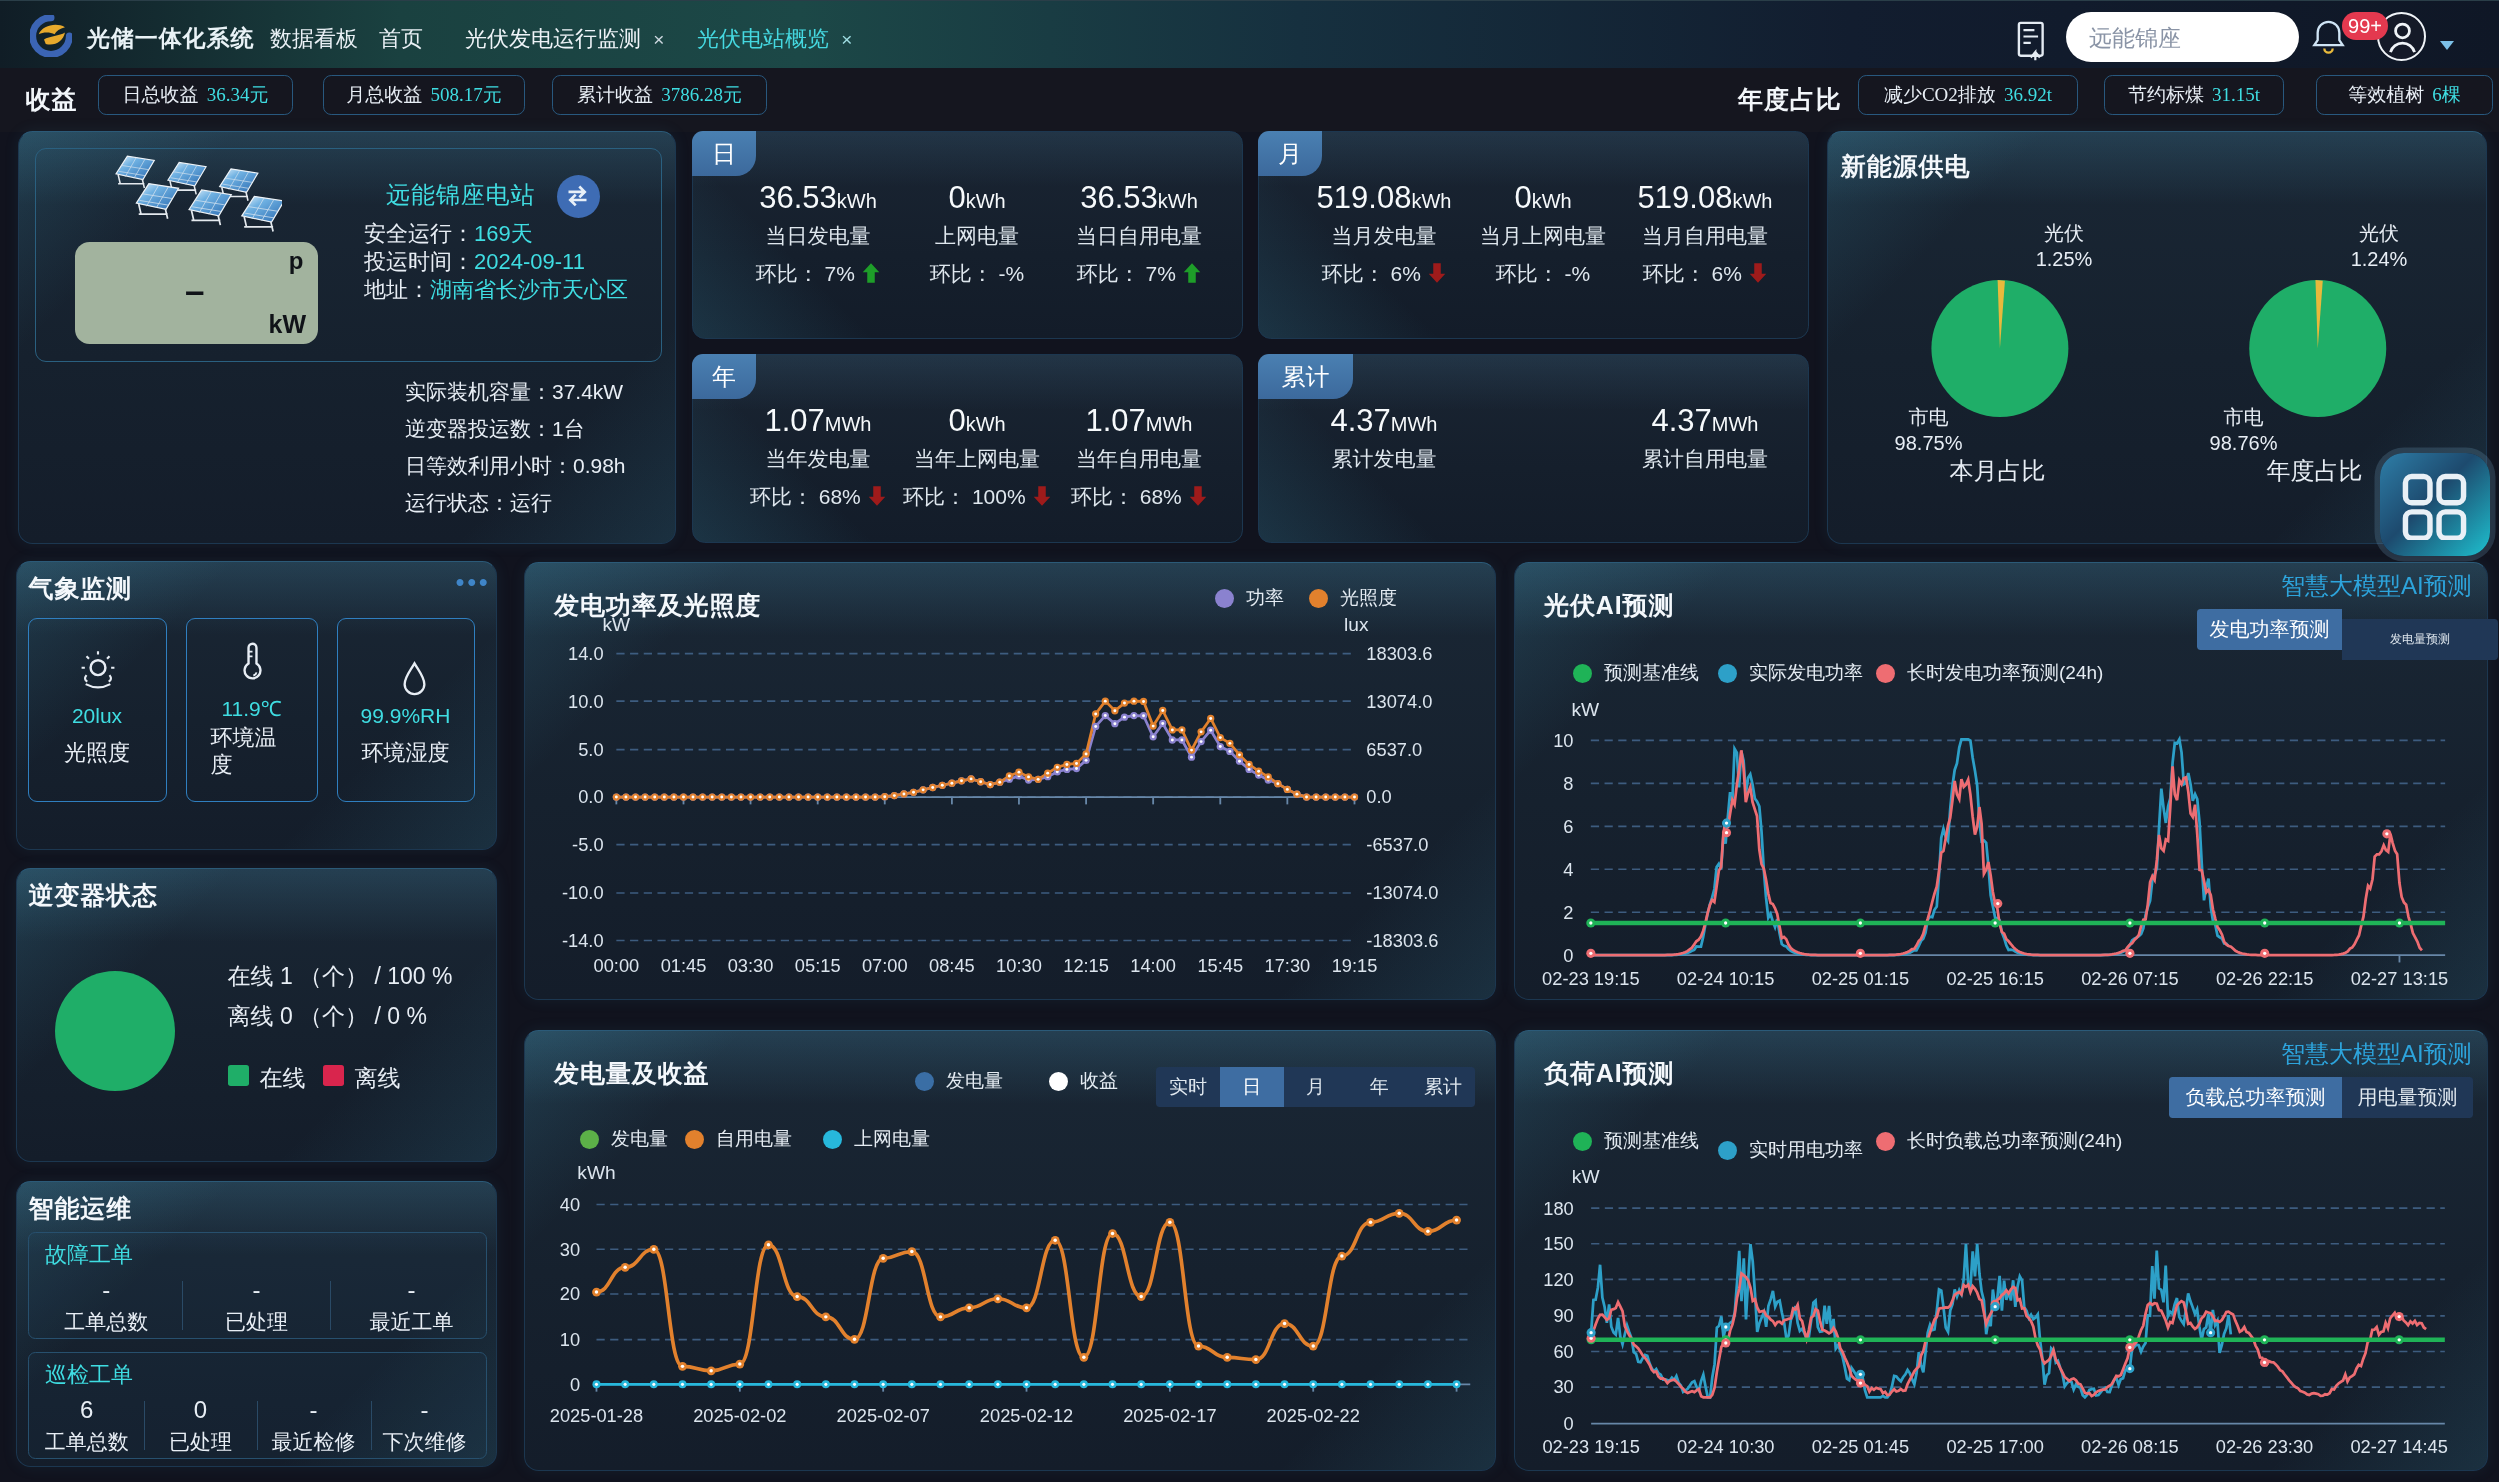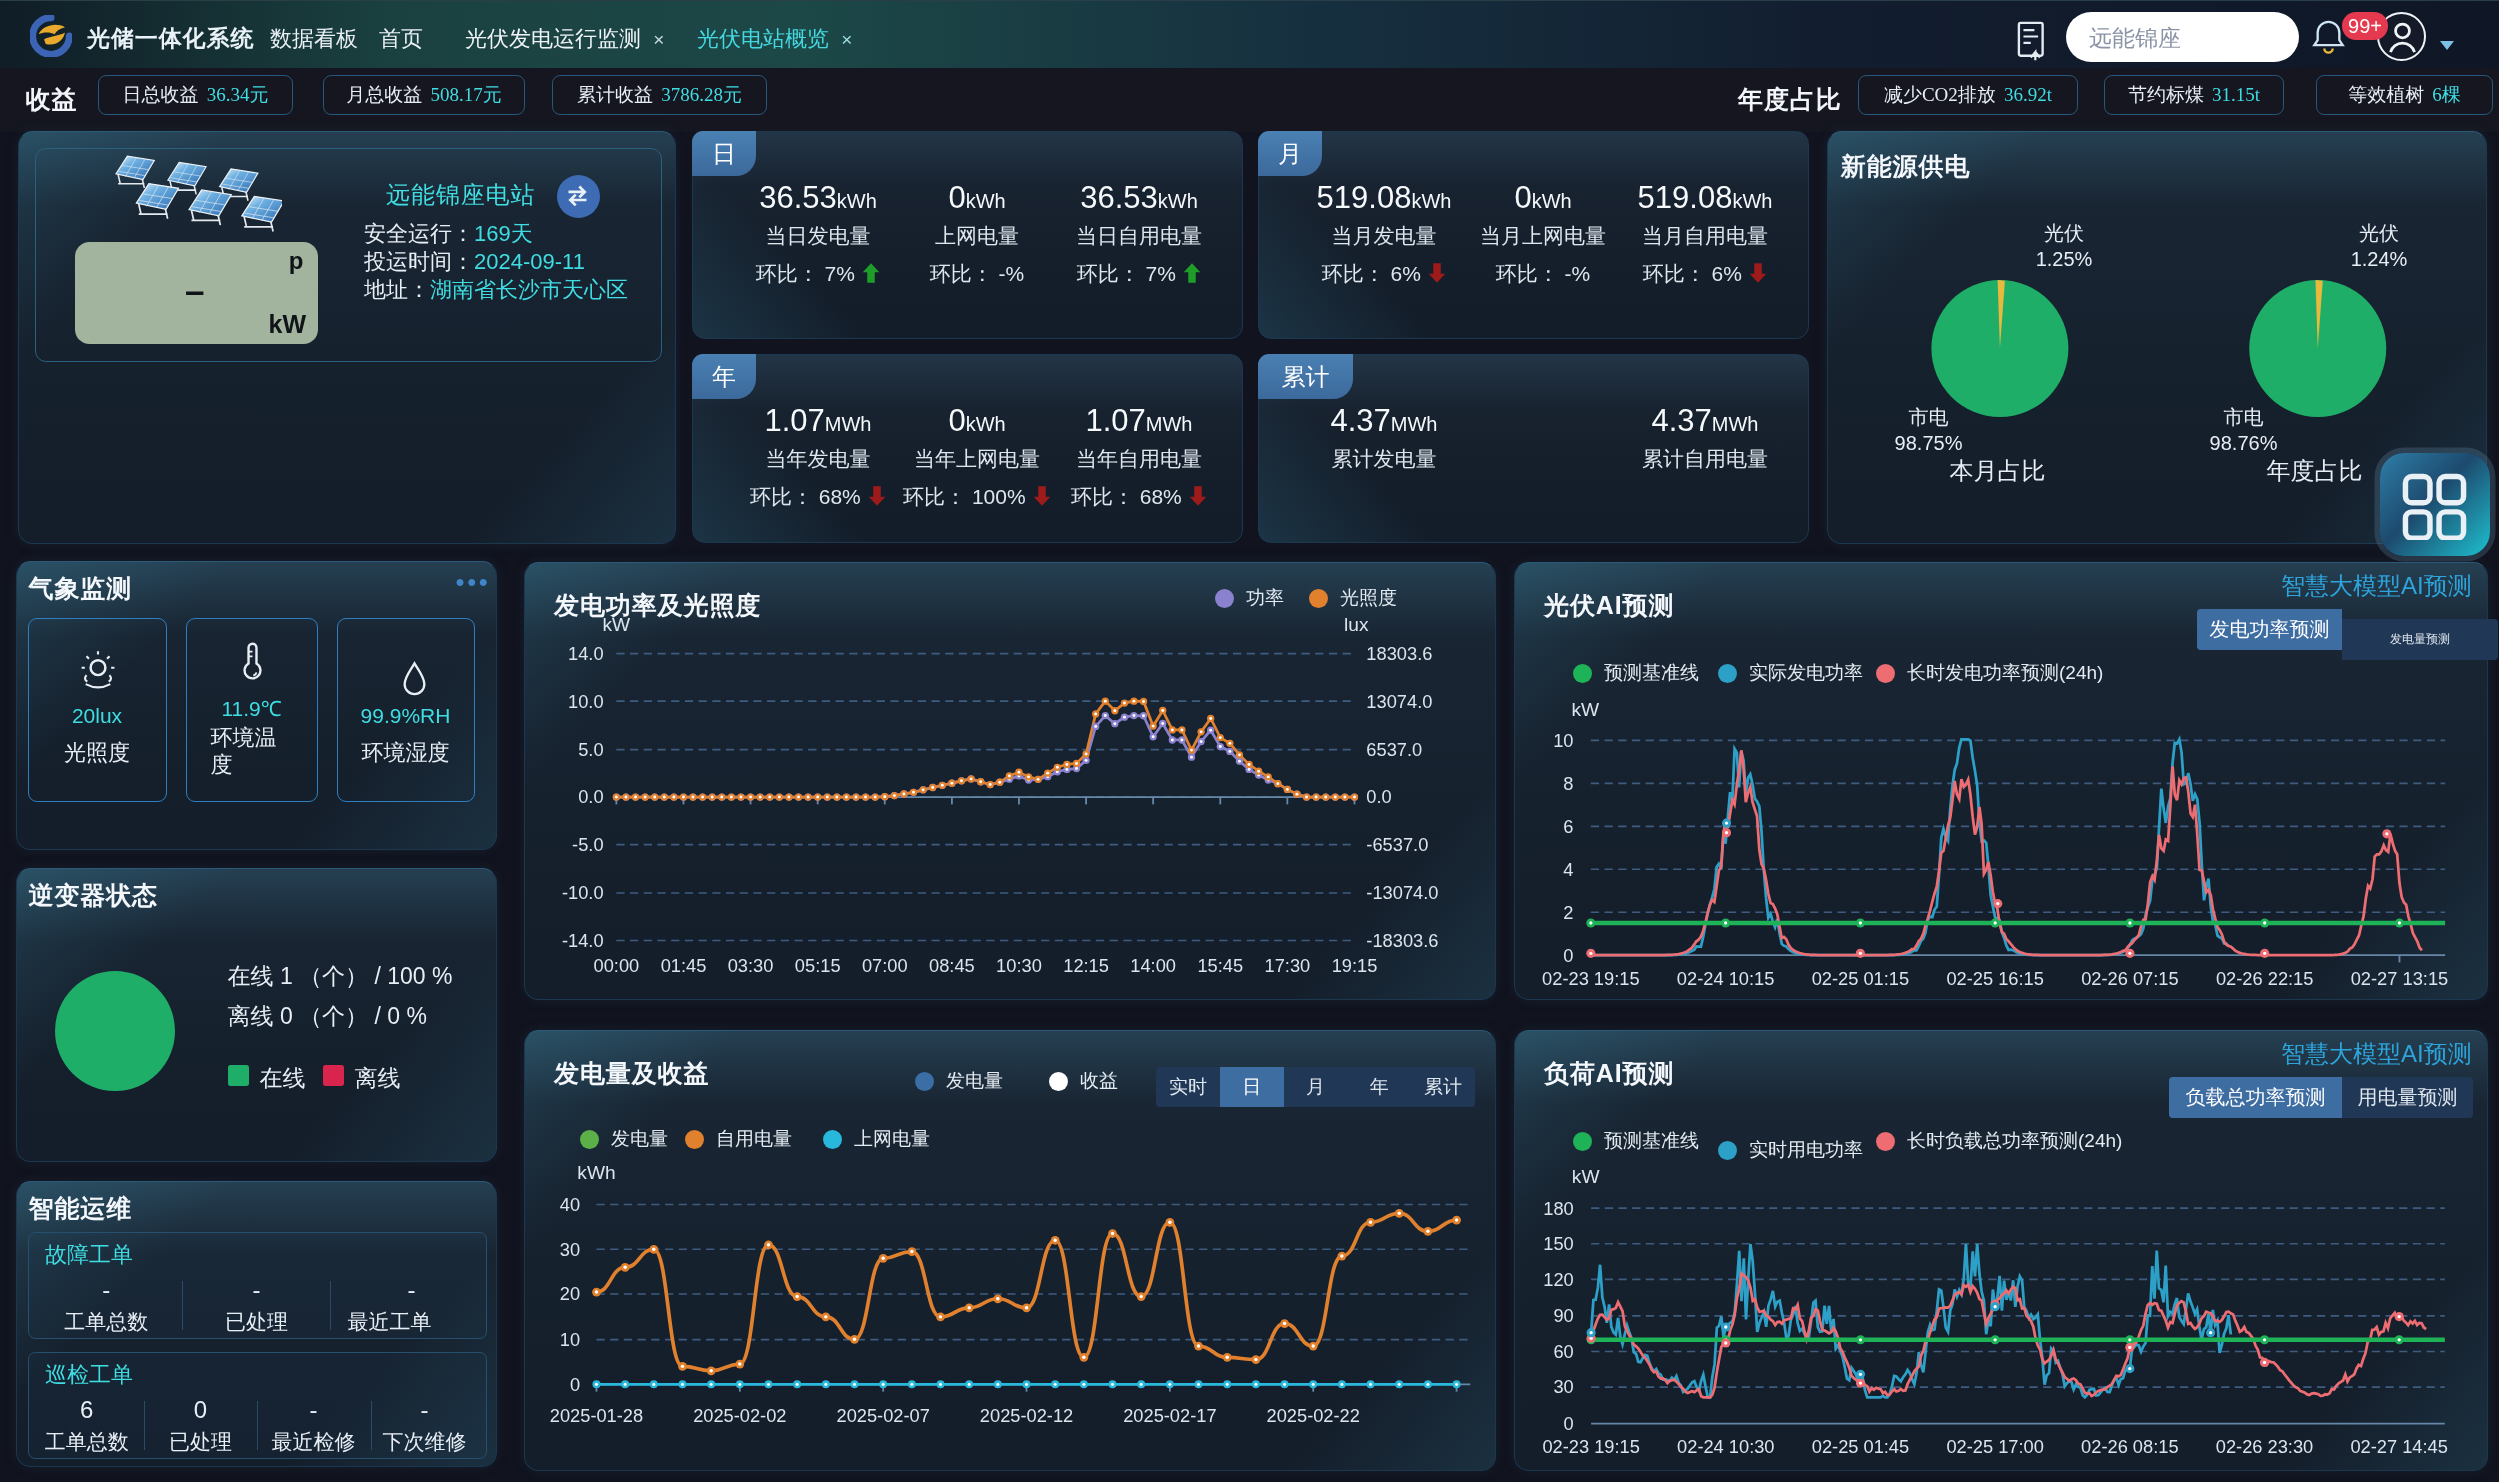--- a/index.html
+++ b/index.html
@@ -118,20 +118,21 @@
  </div>
  <div class="abs" style="left:367px;top:47px;font-size:24px;color:#40dde2;letter-spacing:0.9px;">远能锦座电站</div>
  <div class="abs" style="left:538px;top:43px;width:43px;height:43px;border-radius:50%;background:#3e6cb4;"></div>
  <svg width="27" height="27" style="left:545px;top:50px;" viewBox="0 0 30 30" fill="none" stroke="#e8f0f8" stroke-width="3">
   <path d="M5 10 h16 M17 4 l6 6 -6 6" transform="translate(0,1)"></path>
   <path d="M25 21 h-16 M13 15 l-6 6 6 6" transform="translate(0,-1)"></path>
  </svg>
  <div class="abs" style="left:345px;top:88px;font-size:22px;color:#e8eef5;line-height:28px;">
    安全运行：<span class="cy">169天</span><br>投运时间：<span class="cy">2024-09-11</span><br>地址：<span class="cy">湖南省长沙市天心区</span>
  </div>
+ <div class="abs" style="left:386px;top:241px;font-size:21px;color:#e8eef5;line-height:37px;">实际装机容量：37.4kW<br>逆变器投运数：1台<br>日等效利用小时：0.98h<br>运行状态：运行</div>
 </div>
 <div class="card" style="left:692px;top:131px;width:551px;height:208px;">
     <div class="tab" style="left:-0.9px;top:-0.9px;width:64px;height:45px;">日</div>
     <div class="abs" style="left:-21px;top:48px;width:292px;text-align:center;">
       <div class="statv">36.53<span>kWh</span></div>
       <div class="statl">当日发电量</div>
       <div class="hb">环比：&nbsp;7%<svg width="18" height="24" viewBox="0 0 24 28" style="position:static;vertical-align:-4.6px;margin-left:7.3px;">
           <path d="M12 1 L23 13 H17 V27 H7 V13 H1 Z" fill="#1e9e29"></path>
         </svg></div>
     </div>
@@ -266,21 +267,21 @@
 </div>
 <div class="panel" style="left:15.5px;top:1181px;width:481px;height:286px;">
 <div class="ptitle">智能运维</div>
 <div class="abs" style="left:11px;top:50px;width:459px;height:107px;border:0.9px solid #27506e;border-radius:7.3px;background:rgba(40,80,110,0.10);">
  <div class="abs cy" style="left:16.4px;top:7.3px;font-size:22px;">故障工单</div>
  <div class="abs" style="left:13.7px;top:43px;width:128px;text-align:center;font-size:24px;">-</div>
  <div class="abs" style="left:13.7px;top:75px;width:128px;text-align:center;font-size:21px;">工单总数</div>
  <div class="abs" style="left:164px;top:43px;width:128px;text-align:center;font-size:24px;">-</div>
  <div class="abs" style="left:164px;top:75px;width:128px;text-align:center;font-size:21px;">已处理</div>
  <div class="abs" style="left:319px;top:43px;width:128px;text-align:center;font-size:24px;">-</div>
- <div class="abs" style="left:319px;top:75px;width:128px;text-align:left;font-size:21px;">最近工单</div>
+ <div class="abs" style="left:319px;top:75px;width:128px;text-align:center;font-size:21px;">最近工单</div>
  <div class="abs" style="left:153px;top:48px;width:0.9px;height:49px;background:#2a4a66;"></div>
  <div class="abs" style="left:301px;top:48px;width:0.9px;height:49px;background:#2a4a66;"></div>
 </div>
 <div class="abs" style="left:11px;top:170px;width:459px;height:107px;border:0.9px solid #27506e;border-radius:7.3px;background:rgba(40,80,110,0.10);">
  <div class="abs cy" style="left:16.4px;top:7.3px;font-size:22px;">巡检工单</div>
  <div class="abs" style="left:8.2px;top:43px;width:100px;text-align:center;font-size:24px;">6</div>
  <div class="abs" style="left:8.2px;top:75px;width:100px;text-align:center;font-size:21px;">工单总数</div>
  <div class="abs" style="left:122px;top:43px;width:100px;text-align:center;font-size:24px;">0</div>
  <div class="abs" style="left:122px;top:75px;width:100px;text-align:center;font-size:21px;">已处理</div>
  <div class="abs" style="left:235px;top:43px;width:100px;text-align:center;font-size:24px;">-</div>

